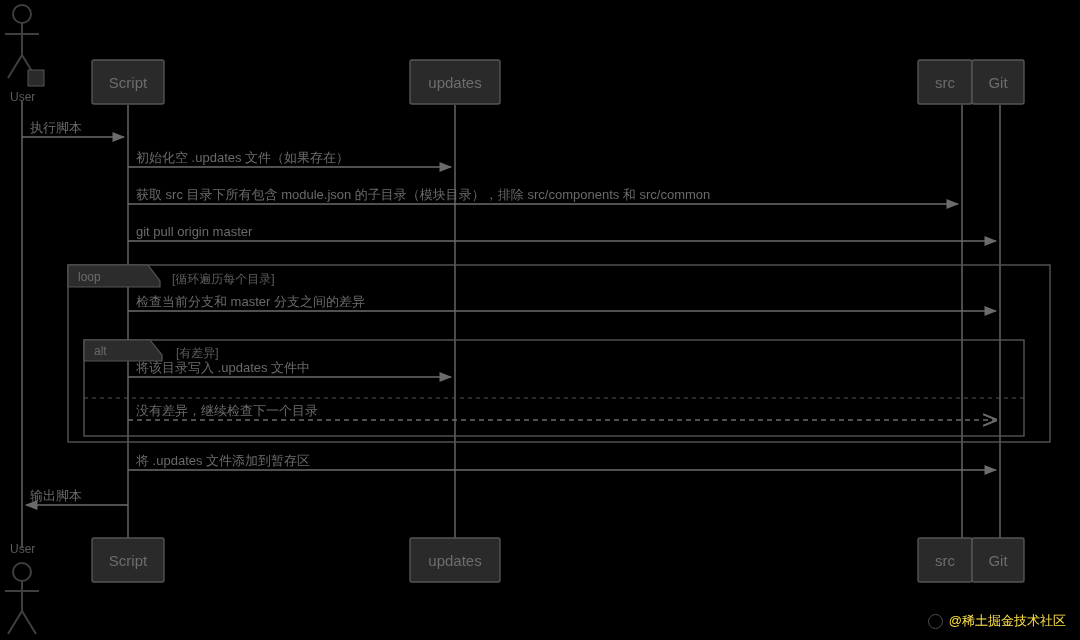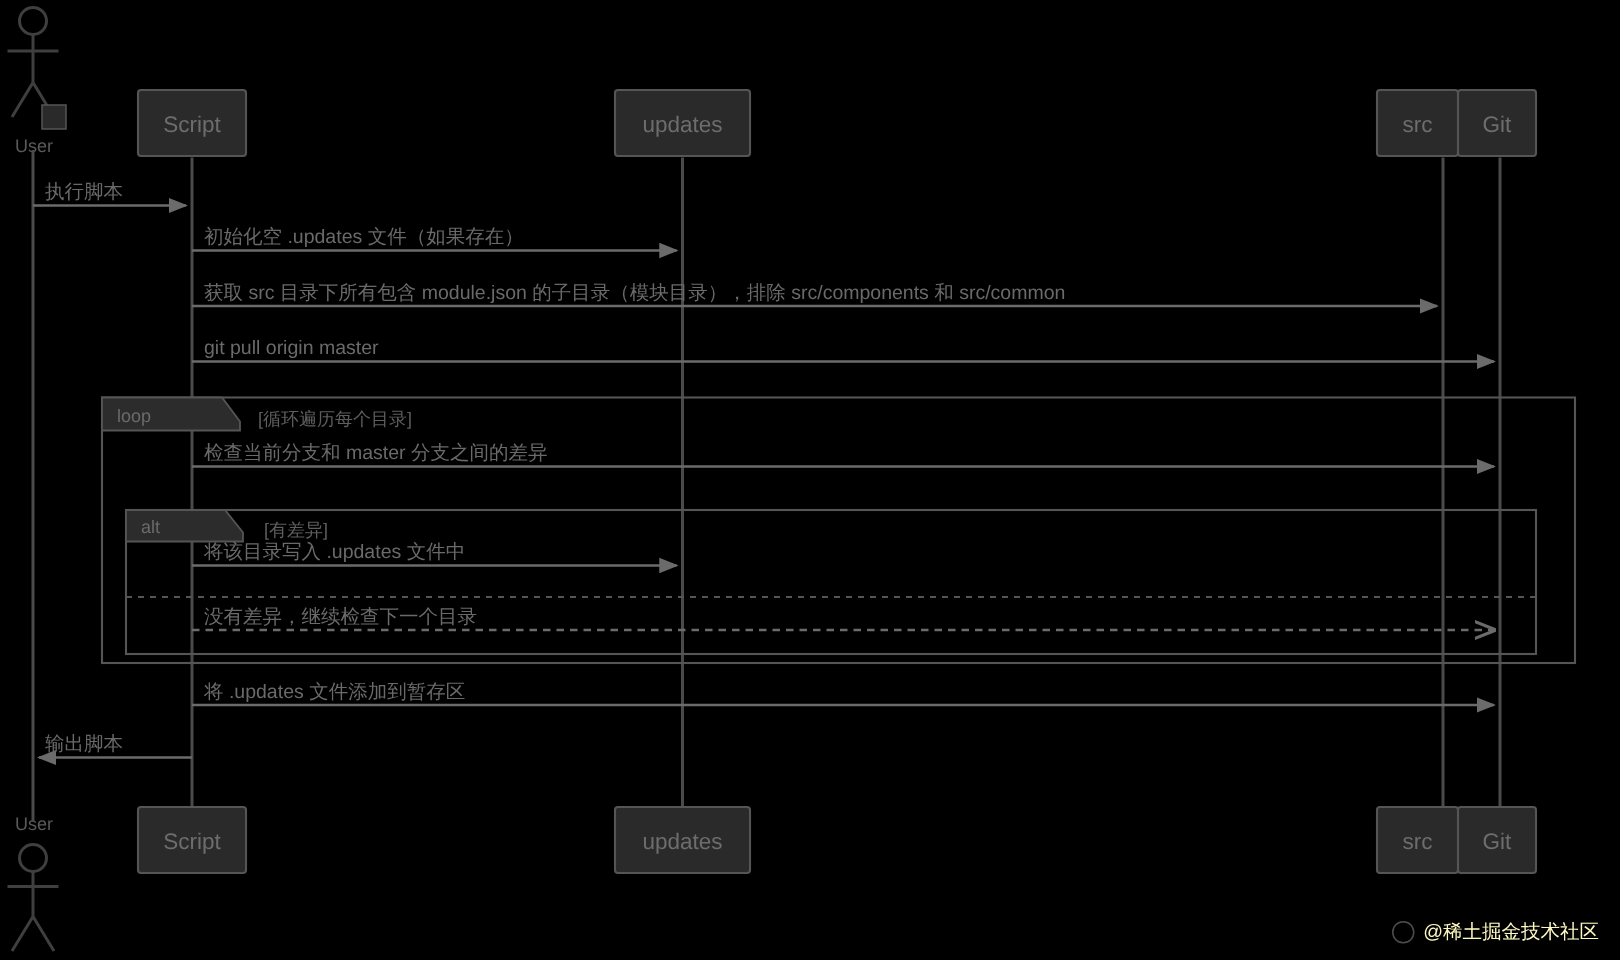--- a/index.html
+++ b/index.html
@@ -90,21 +90,21 @@
   }
   .frag-cond {
     font-size: 12px;
     fill: #5e5e5e;
   }
   .watermark {
     position: absolute;
     right: 14px;
     bottom: 10px;
     font-size: 13px;
-    color: #fef9c3;
+    color: #fde047;
     display: flex;
     align-items: center;
     gap: 6px;
     font-family: "Liberation Sans", sans-serif;
   }
   .watermark-dot {
     width: 13px;
     height: 13px;
     border-radius: 50%;
     border: 1px solid #4d4d4d;

